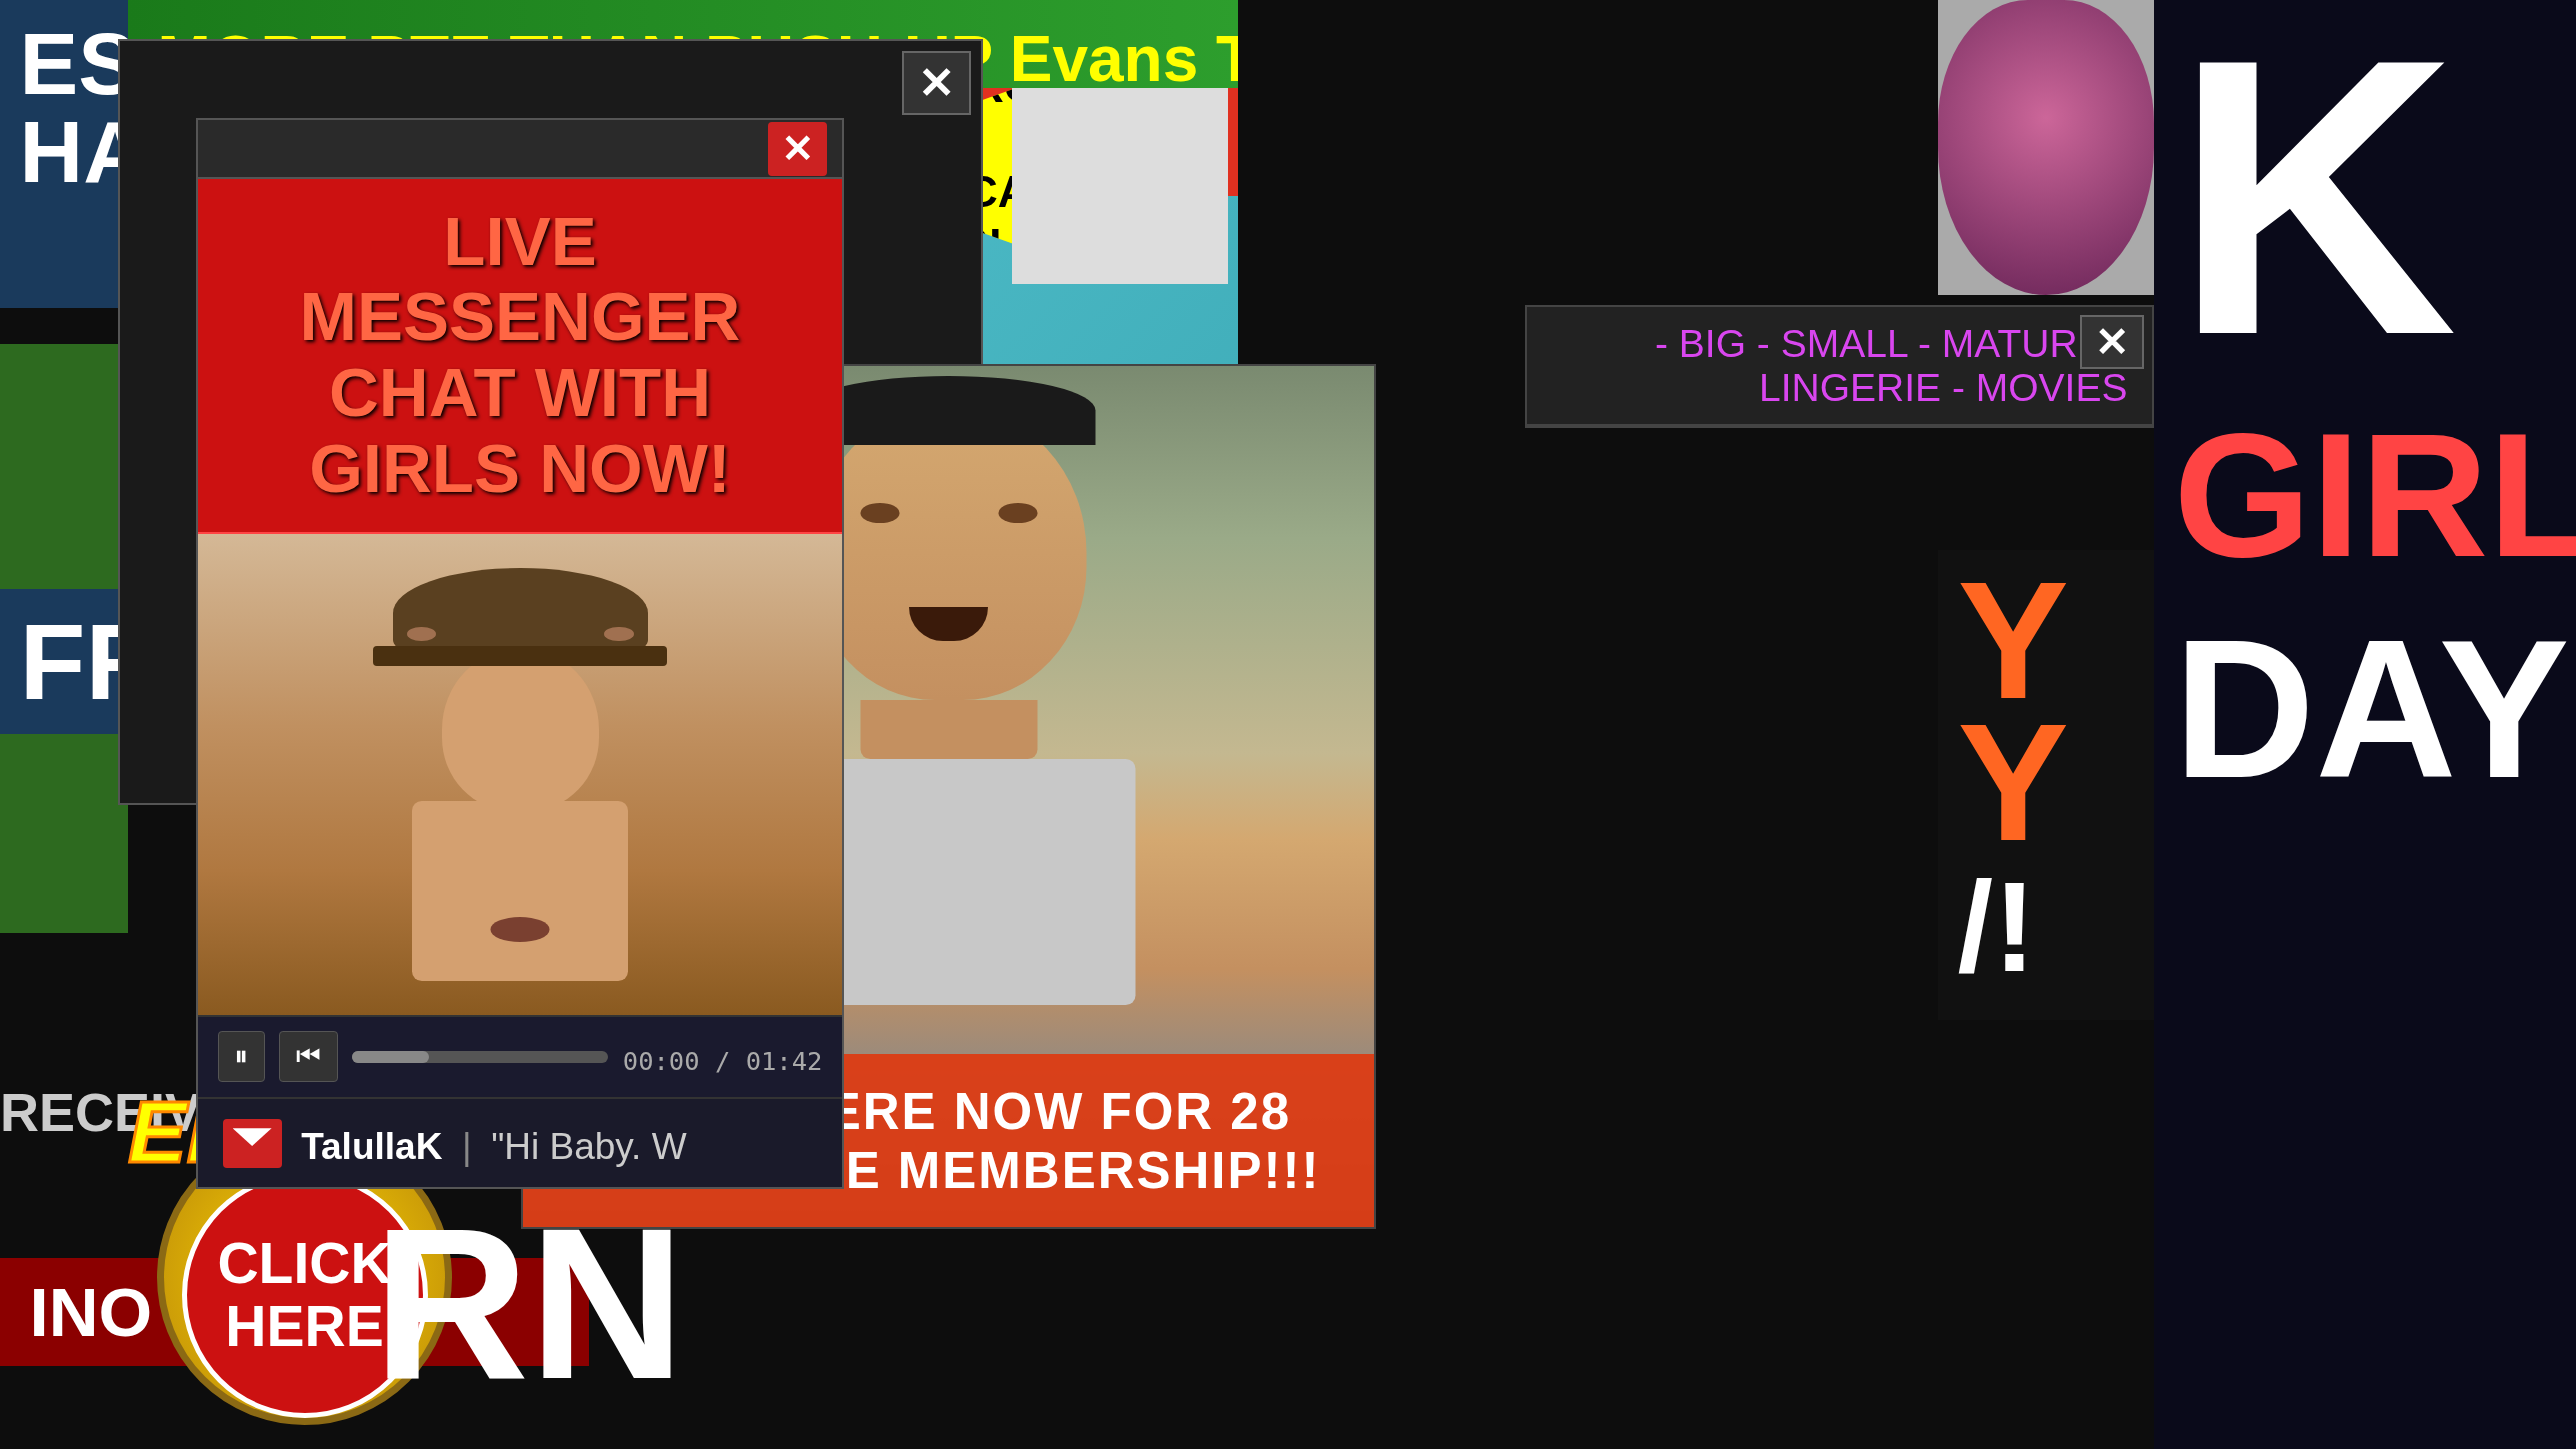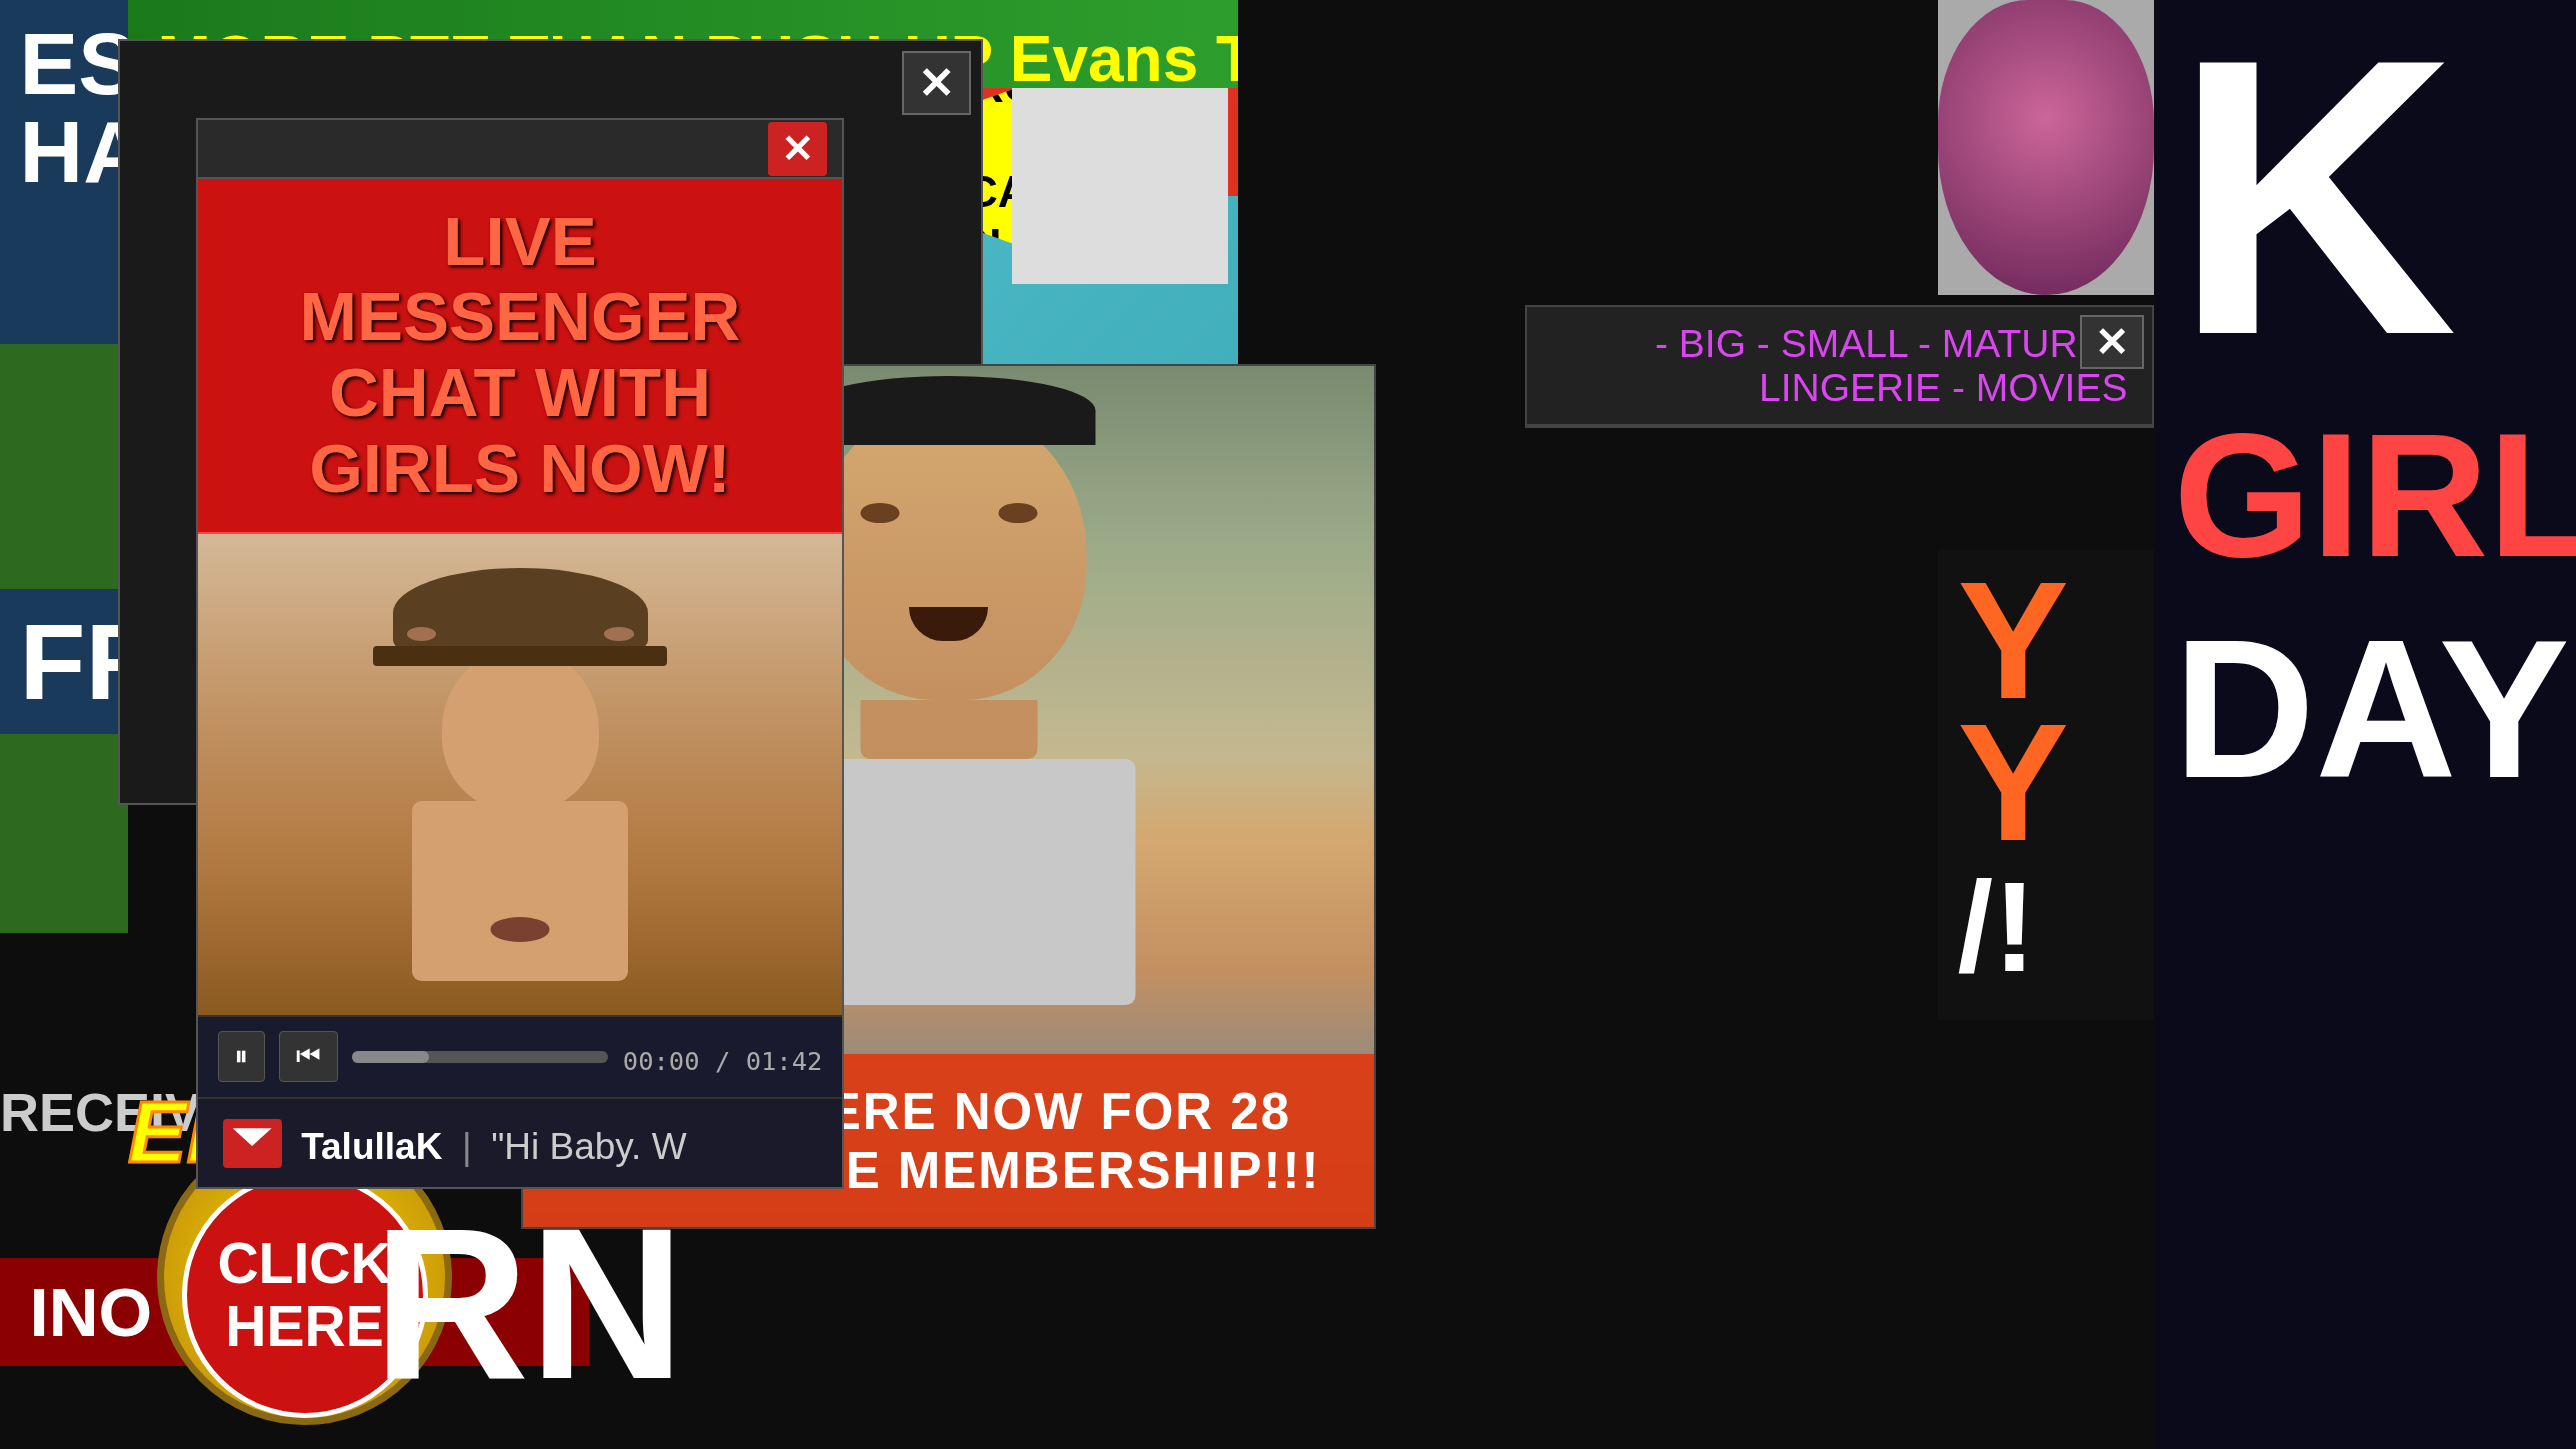--- a/index.html
+++ b/index.html
@@ -31,21 +31,21 @@
     }
     .bg-left-text {
       color: #fff;
       font-size: 79px;
       font-weight: 900;
       line-height: 1;
     }
     .bg-left-blue {
       position: absolute;
       left: 0; top: 0;
-      width: 128px; height: 344px;
+      width: 128px; height: 308px;
       background: #1a3a5c;
       display: flex; flex-direction: column;
       justify-content: flex-start; align-items: flex-start;
       padding: 19.6px;
     }
     .bg-es-text {
       color: #fff;
       font-size: 88px;
       font-weight: 900;
       line-height: 1;

